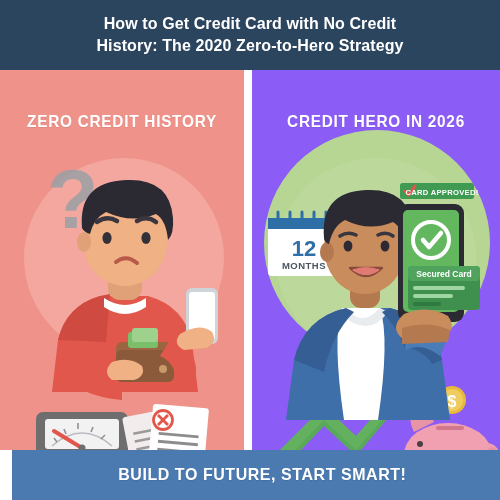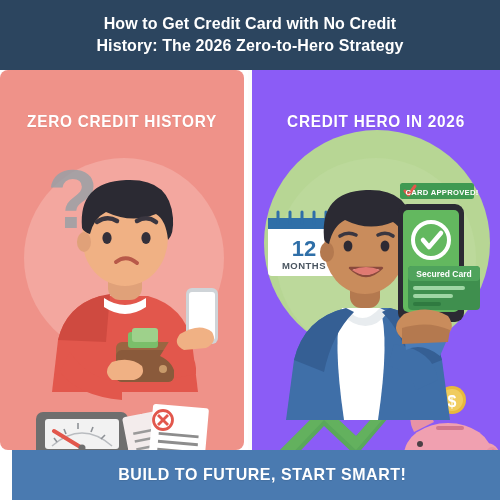--- a/index.html
+++ b/index.html
@@ -18,21 +18,21 @@
   }
   .header-title{
     color:#ffffff;text-align:center;font-weight:bold;
     font-size:16px;line-height:22px;letter-spacing:.1px;
     width:420px;
   }
 
   
   .panels{position:absolute;left:0;top:70px;width:500px;height:380px;}
   .panel{position:absolute;top:0;height:380px;overflow:hidden;}
-  .panel-left{left:0;width:244px;background:#ef9289;border-radius:8px;}
+  .panel-left{left:0;width:244px;background:#ef9289;}
   .divider{position:absolute;left:248px;top:0;width:4px;height:380px;background:#fdfdfb;}
   .panel-right{left:252px;width:248px;background:#8b5cf6;}
 
   .panel-label{
     position:absolute;top:42px;left:0;width:100%;
     text-align:center;color:#ffffff;font-weight:bold;
     font-size:16.5px;letter-spacing:.8px;
     transform:scaleX(.93);
     text-shadow:0 1px 1px rgba(0,0,0,.07);
   }
@@ -57,21 +57,21 @@
   .art{position:absolute;left:0;top:0;}
 </style>
 </head>
 <body>
 
 <div class="canvas">
 
   <div class="header">
     <div class="header-title">
       <div>How to Get Credit Card with No Credit</div>
-      <div>History: The 2026 Zero-to-Hero Strategy</div>
+      <div>History: The 2020 Zero-to-Hero Strategy</div>
     </div>
   </div>
 
   <div class="panels">
 
     <div class="panel panel-left">
       <div class="blob blob-left"></div>
 
       <div class="panel-label">ZERO CREDIT HISTORY</div>
 

